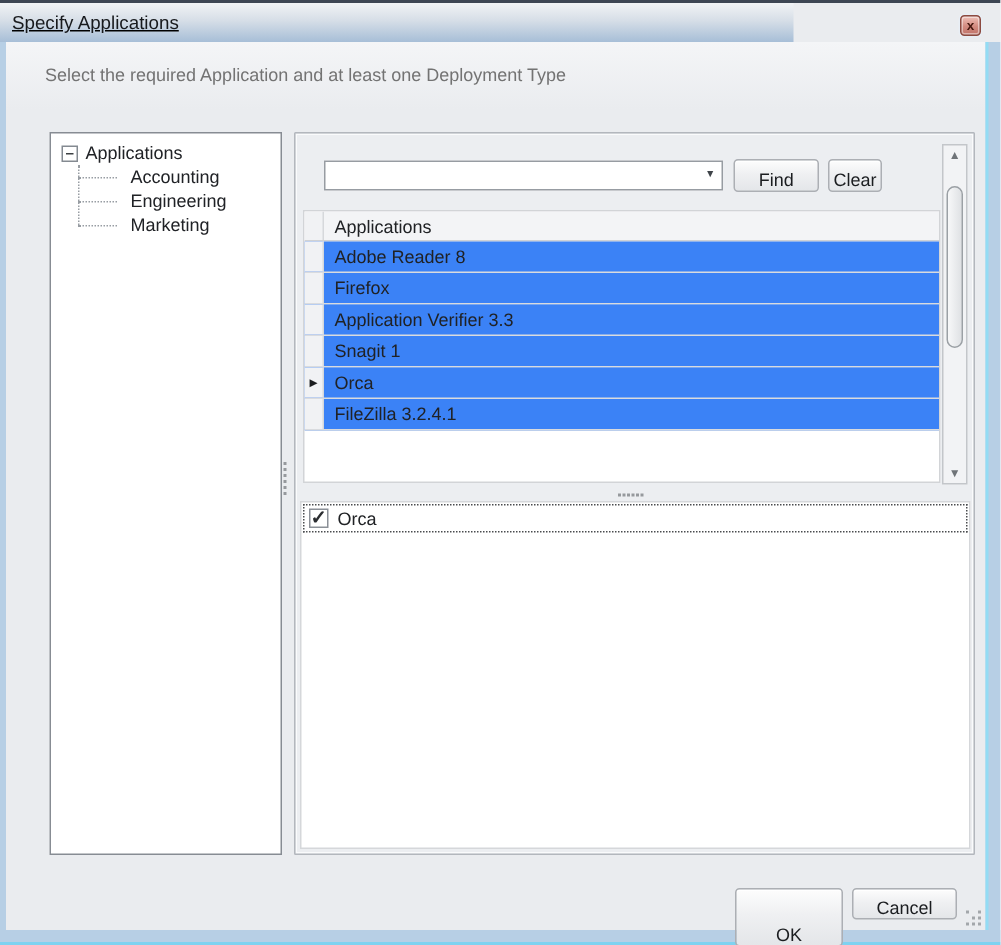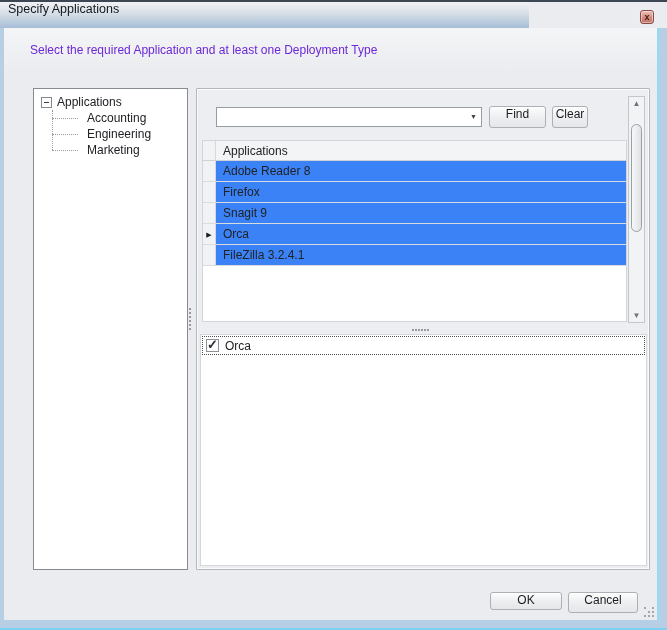--- a/index.html
+++ b/index.html
@@ -13,33 +13,33 @@
     --close-button-border:#8c4a40;
     --text:#1f2124;
     --grid-line:#d9dbde;
   }
   *{margin:0;padding:0;box-sizing:border-box;font-family:"Liberation Sans",sans-serif;}
   body{background:#fff;}
   .window{position:relative;width:667px;height:630px;overflow:hidden;background:var(--dialog-bg);}
   .topline{position:absolute;left:0;top:0;width:667px;height:2px;background:var(--top-line);}
   .titlebar{position:absolute;left:0;top:2px;width:529px;height:26px;
     background:linear-gradient(180deg,var(--titlebar-top) 0%,#d6dee7 45%,var(--titlebar-bottom) 100%);
-    display:flex;padding-left:8px;}
+    display:flex;align-items:center;padding-left:8px;text-decoration:underline;}
   .title-text{font-size:12.5px;color:#17191c;}
   .close-btn{position:absolute;left:640px;top:10px;width:14px;height:14px;border:1px solid var(--close-button-border);
     border-radius:3px;background:linear-gradient(180deg,#efc0b8 0%,var(--close-button) 55%,#c1746a 100%);
     box-shadow:0 0 0 1px #e8eef5, inset 0 0 0 1px rgba(255,255,255,.45);
     display:flex;align-items:center;justify-content:center;cursor:pointer;}
   .close-btn span{font-size:9px;font-weight:bold;color:#46180f;line-height:1;}
   .b-left{position:absolute;left:0;top:28px;bottom:0;width:4px;background:var(--window-border);}
   .b-right{position:absolute;right:0;top:28px;bottom:0;width:10px;background:var(--window-border);border-left:2px solid #93dcf4;}
   .b-bottom{position:absolute;left:0;right:0;bottom:0;height:10px;background:var(--window-border);box-shadow:inset 0 -2px 0 var(--border-accent);}
   .content{position:absolute;left:4px;top:28px;right:10px;bottom:10px;
     background:linear-gradient(180deg,#f4f5f7 0px,var(--dialog-bg) 45px);}
-  .instruction{position:absolute;left:30px;top:43px;font-size:12px;color:#6d28d9;}
+  .instruction{position:absolute;left:30px;top:43px;font-size:12px;color:#737373;}
 
   
   .tree-panel{position:absolute;left:33px;top:88px;width:155px;height:482px;background:#fff;border:1px solid #878c93;}
   .tree{padding:5px 0 0 6px;}
   .tree-root-row{display:flex;align-items:center;height:16px;cursor:default;}
   .expand-box{width:11px;height:11px;margin-left:1px;border:1px solid #848a91;background:#fff;position:relative;flex:0 0 auto;}
   .expand-box i{position:absolute;left:2px;right:2px;top:4px;height:1px;background:#3c4043;}
   .tree-label{font-size:12px;color:#202226;margin-left:5px;white-space:nowrap;}
   .tree-children{position:relative;}
   .tree-children::before{content:"";position:absolute;left:12px;top:0;height:40px;border-left:1px dotted #989da3;}
@@ -47,21 +47,21 @@
   .tree-child-row::before{content:"";position:absolute;left:12px;top:8px;width:26px;border-top:1px dotted #989da3;}
 
   
   .right-panel{position:absolute;left:196px;top:88px;width:454px;height:482px;background:#eceef1;
     border:1px solid #b3b7bd;box-shadow:inset 0 0 0 1px #fafbfc;border-radius:1px;}
   .combo{position:absolute;left:216px;top:107px;width:266px;height:20px;border:1px solid #979ca2;background:#fff;}
   .combo input{position:absolute;left:1px;top:1px;right:18px;bottom:1px;border:none;outline:none;font-size:12px;width:240px;height:16px;}
   .combo .arrow{position:absolute;right:4px;top:5px;font-size:7px;color:#3f4449;line-height:1;cursor:pointer;}
   .btn{position:absolute;height:22px;border:1px solid #acafb4;border-radius:3px;font-size:12px;color:#1b1d20;
     background:linear-gradient(180deg,#fdfdfd 0%,#eff0f2 45%,#e4e6e9 100%);
-    box-shadow:inset 0 1px 0 #fff;display:flex;align-items:flex-start;justify-content:center;cursor:pointer;}
+    box-shadow:inset 0 1px 0 #fff;display:flex;align-items:flex-end;justify-content:center;cursor:pointer;}
   .find-btn{left:489px;top:106px;width:57px;}
   .clear-btn{left:552px;top:106px;width:36px;}
 
   .grid{position:absolute;left:202px;top:140px;width:425px;height:182px;background:#fff;border:1px solid #d2d4d7;overflow:hidden;}
   .grid-row{display:flex;height:21px;border-bottom:1px solid var(--grid-line);background:#3b82f6;cursor:default;}
   .grid-row.header{height:20px;background:#f3f4f6;border-bottom:1px solid #cfd1d4;}
   .cell-ind{flex:0 0 13px;background:#f1f2f4;border-right:1px solid #d6d8db;display:flex;align-items:center;justify-content:center;}
   .cell-ind span{font-size:7px;color:#1a1c1e;line-height:1;}
   .cell-text{flex:1;display:flex;align-items:center;padding-left:7px;font-size:12px;color:#202225;white-space:nowrap;overflow:hidden;}
 
@@ -80,21 +80,21 @@
   .v-split-grip i{position:absolute;left:0;top:0;width:2px;height:2px;background:#96999d;
     box-shadow:0 4px #96999d,0 8px #96999d,0 12px #96999d,0 16px #96999d,0 20px #96999d;}
 
   .sel-area{position:absolute;left:200px;top:334px;width:447px;height:232px;background:#fff;border:1px solid #d5d7da;}
   .sel-row{margin:1px;height:19px;border:1px dotted #4a4c4f;display:flex;align-items:center;cursor:default;}
   .checkbox{width:13px;height:13px;margin-left:3px;border:1px solid #8b9097;background:#fff;position:relative;flex:0 0 auto;
     display:flex;align-items:flex-end;justify-content:center;cursor:pointer;}
   .checkbox span{font-size:13px;font-weight:bold;color:#2b2d30;line-height:12px;}
   .sel-label{font-size:12px;color:#202225;margin-left:6px;}
 
-  .ok-btn{left:490px;top:592px;width:72px;height:18px;}
+  .ok-btn{left:490px;top:592px;width:72px;height:39px;}
   .cancel-btn{left:568px;top:592px;width:70px;height:21px;}
 
   .resize-grip{position:absolute;left:644px;top:607px;width:13px;height:13px;cursor:nwse-resize;}
   .resize-grip i{position:absolute;left:0;top:0;width:2px;height:2px;background:#a3a7ab;
     box-shadow:8px 0 #a3a7ab,8px 4px #a3a7ab,8px 8px #a3a7ab,4px 4px #a3a7ab,4px 8px #a3a7ab,0 8px #a3a7ab;}
 </style>
 </head>
 <body>
 
 <div class="window">
@@ -158,21 +158,25 @@
         <div class="grid-row">
           <div class="cell-ind"></div>
           <div class="cell-text">Adobe Reader 8</div>
         </div>
         <div class="grid-row">
           <div class="cell-ind"></div>
           <div class="cell-text">Firefox</div>
         </div>
         <div class="grid-row">
           <div class="cell-ind"></div>
-          <div class="cell-text">Snagit 9</div>
+          <div class="cell-text">Application Verifier 3.3</div>
+        </div>
+        <div class="grid-row">
+          <div class="cell-ind"></div>
+          <div class="cell-text">Snagit 1</div>
         </div>
         <div class="grid-row">
           <div class="cell-ind">
             <span>▶</span>
           </div>
           <div class="cell-text">Orca</div>
         </div>
         <div class="grid-row">
           <div class="cell-ind"></div>
           <div class="cell-text">FileZilla 3.2.4.1</div>

